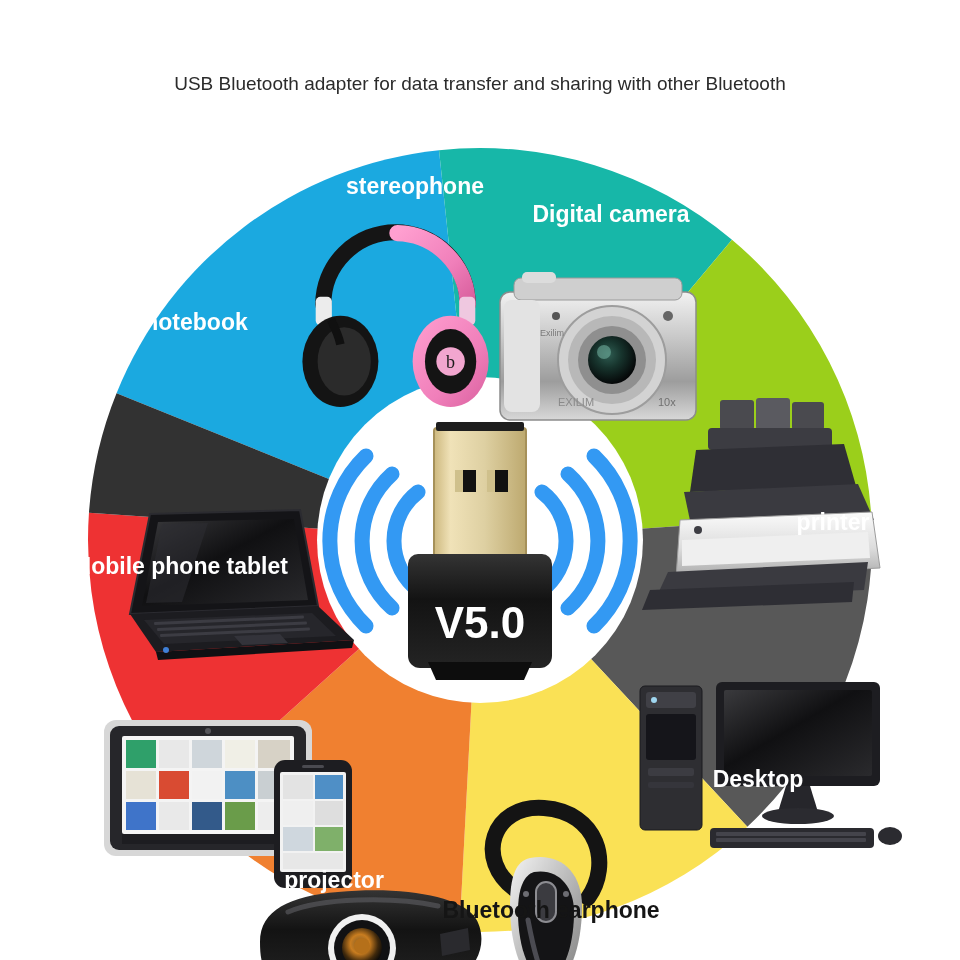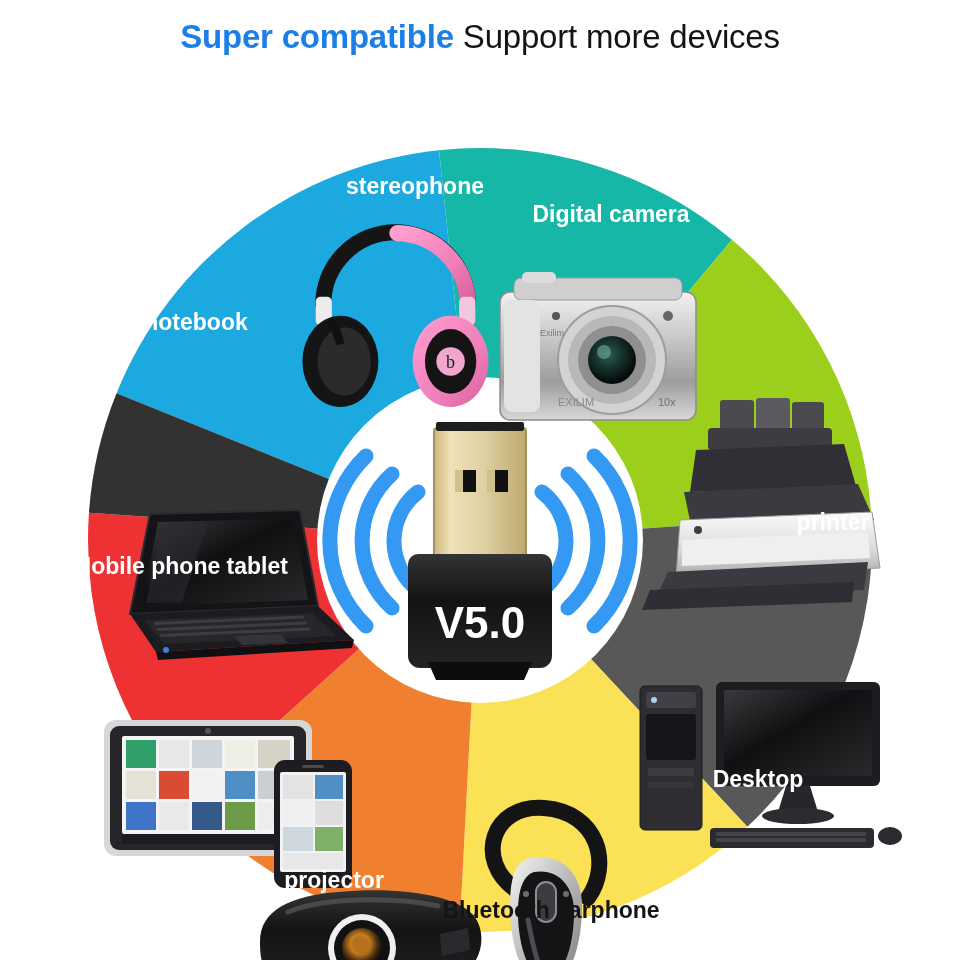--- a/index.html
+++ b/index.html
@@ -76,24 +76,21 @@
     font-weight: bold;
     fill: #ffffff;
   }
 </style>
 </head>
 <body>
 
 <div id="page">
 
   <div class="header">
-    <div class="headline">
-      <span class="hl-accent">Super compatible</span>
-      <span class="hl-rest">Support more devices</span>
-    </div>
+    <div class="subline">USB Bluetooth adapter for data transfer and sharing with other Bluetooth</div>
   </div>
 
   <div id="wheel-wrap">
     <svg id="wheel" width="960" height="838" viewBox="0 0 960 838" xmlns="http://www.w3.org/2000/svg">
       <defs>
 
         <linearGradient id="gScreenDark" x1="0" y1="0" x2="1" y2="1">
           <stop offset="0%" stop-color="#3a3a3d"></stop>
           <stop offset="45%" stop-color="#101012"></stop>
           <stop offset="100%" stop-color="#2a2a2d"></stop>

